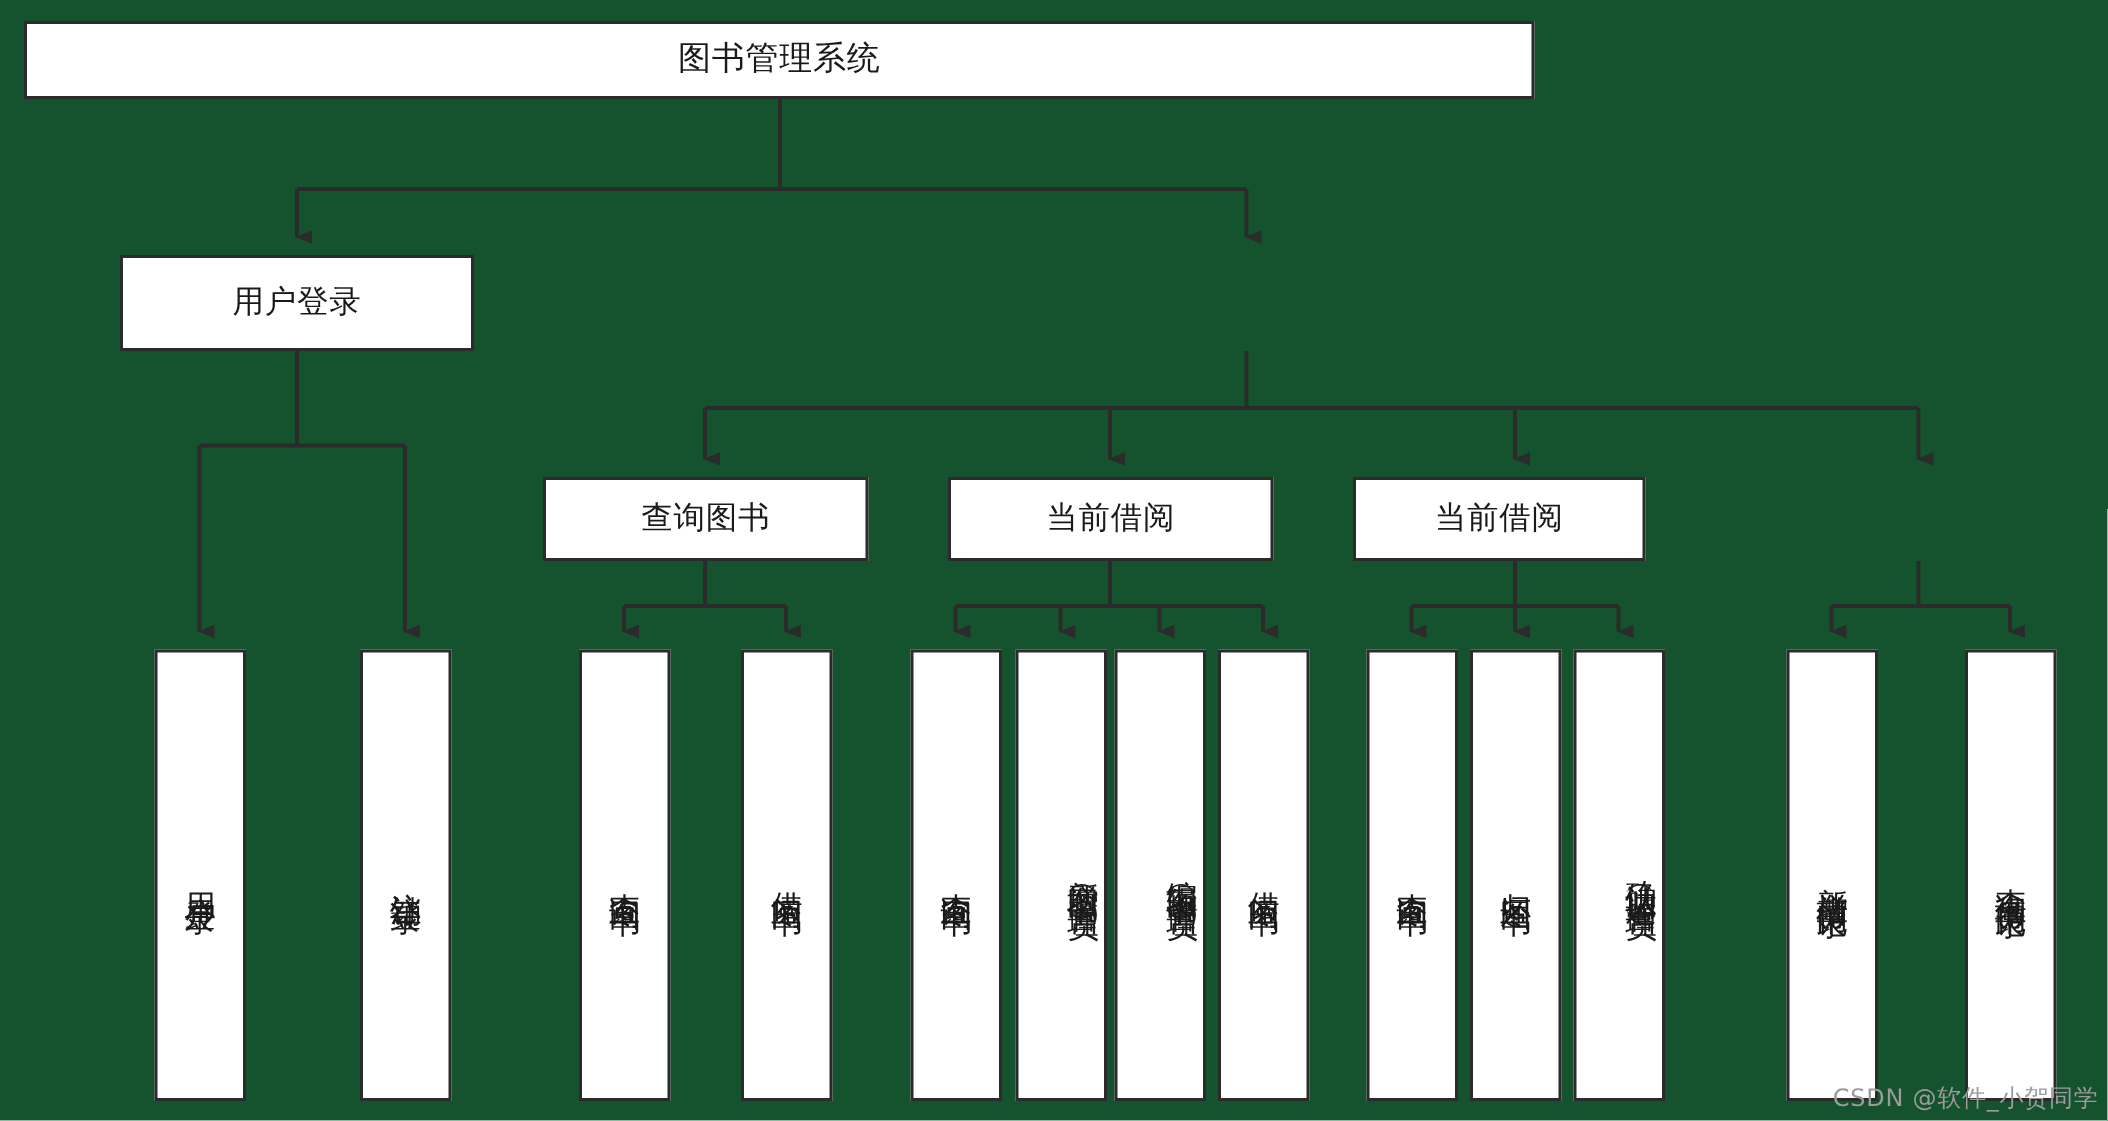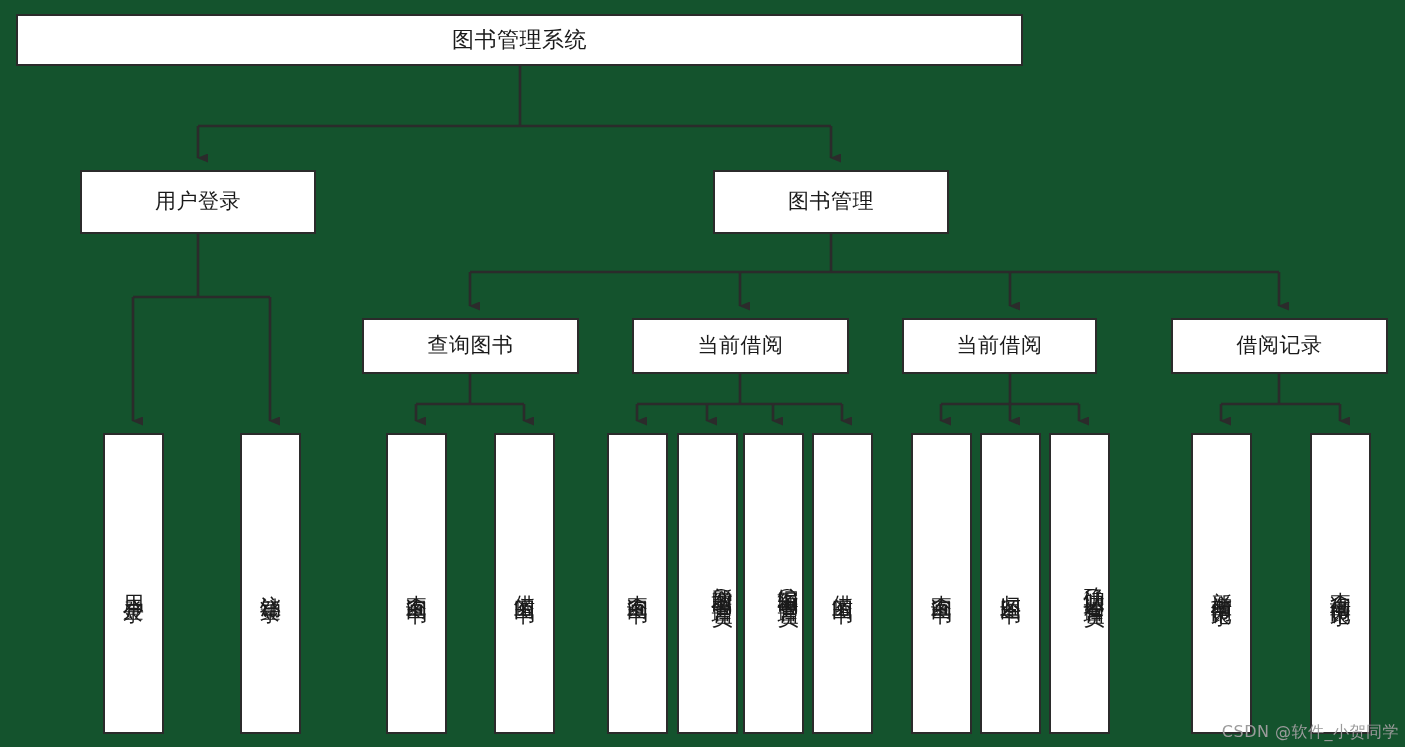--- a/index.html
+++ b/index.html
@@ -132,36 +132,30 @@
     </g>
   </svg>
 
   <div class="node h root" style="left:16px; top:14px; width:1007px; height:52px;">
     <span>图书管理系统</span>
   </div>
 
   <div class="node h" style="left:80px; top:170px; width:236px; height:64px;">
     <span>用户登录</span>
   </div>
-  <div class="node h" style="left:713px; top:170px; width:236px; height:64px;">
-    <span>图书管理</span>
-  </div>
 
   <div class="node h" style="left:362px; top:318px; width:217px; height:56px;">
     <span>查询图书</span>
   </div>
   <div class="node h" style="left:632px; top:318px; width:217px; height:56px;">
     <span>当前借阅</span>
   </div>
   <div class="node h" style="left:902px; top:318px; width:195px; height:56px;">
     <span>当前借阅</span>
   </div>
-  <div class="node h" style="left:1171px; top:318px; width:217px; height:56px;">
-    <span>借阅记录</span>
-  </div>
 
   <div class="node v midal" style="left:103px; top:433px; width:61px; height:301px;">
     <span class="vtext">用户登录</span>
   </div>
   <div class="node v midal" style="left:240px; top:433px; width:61px; height:301px;">
     <span class="vtext">注销登录</span>
   </div>
 
   <div class="node v midal" style="left:386px; top:433px; width:61px; height:301px;">
     <span class="vtext">查询图书</span>

